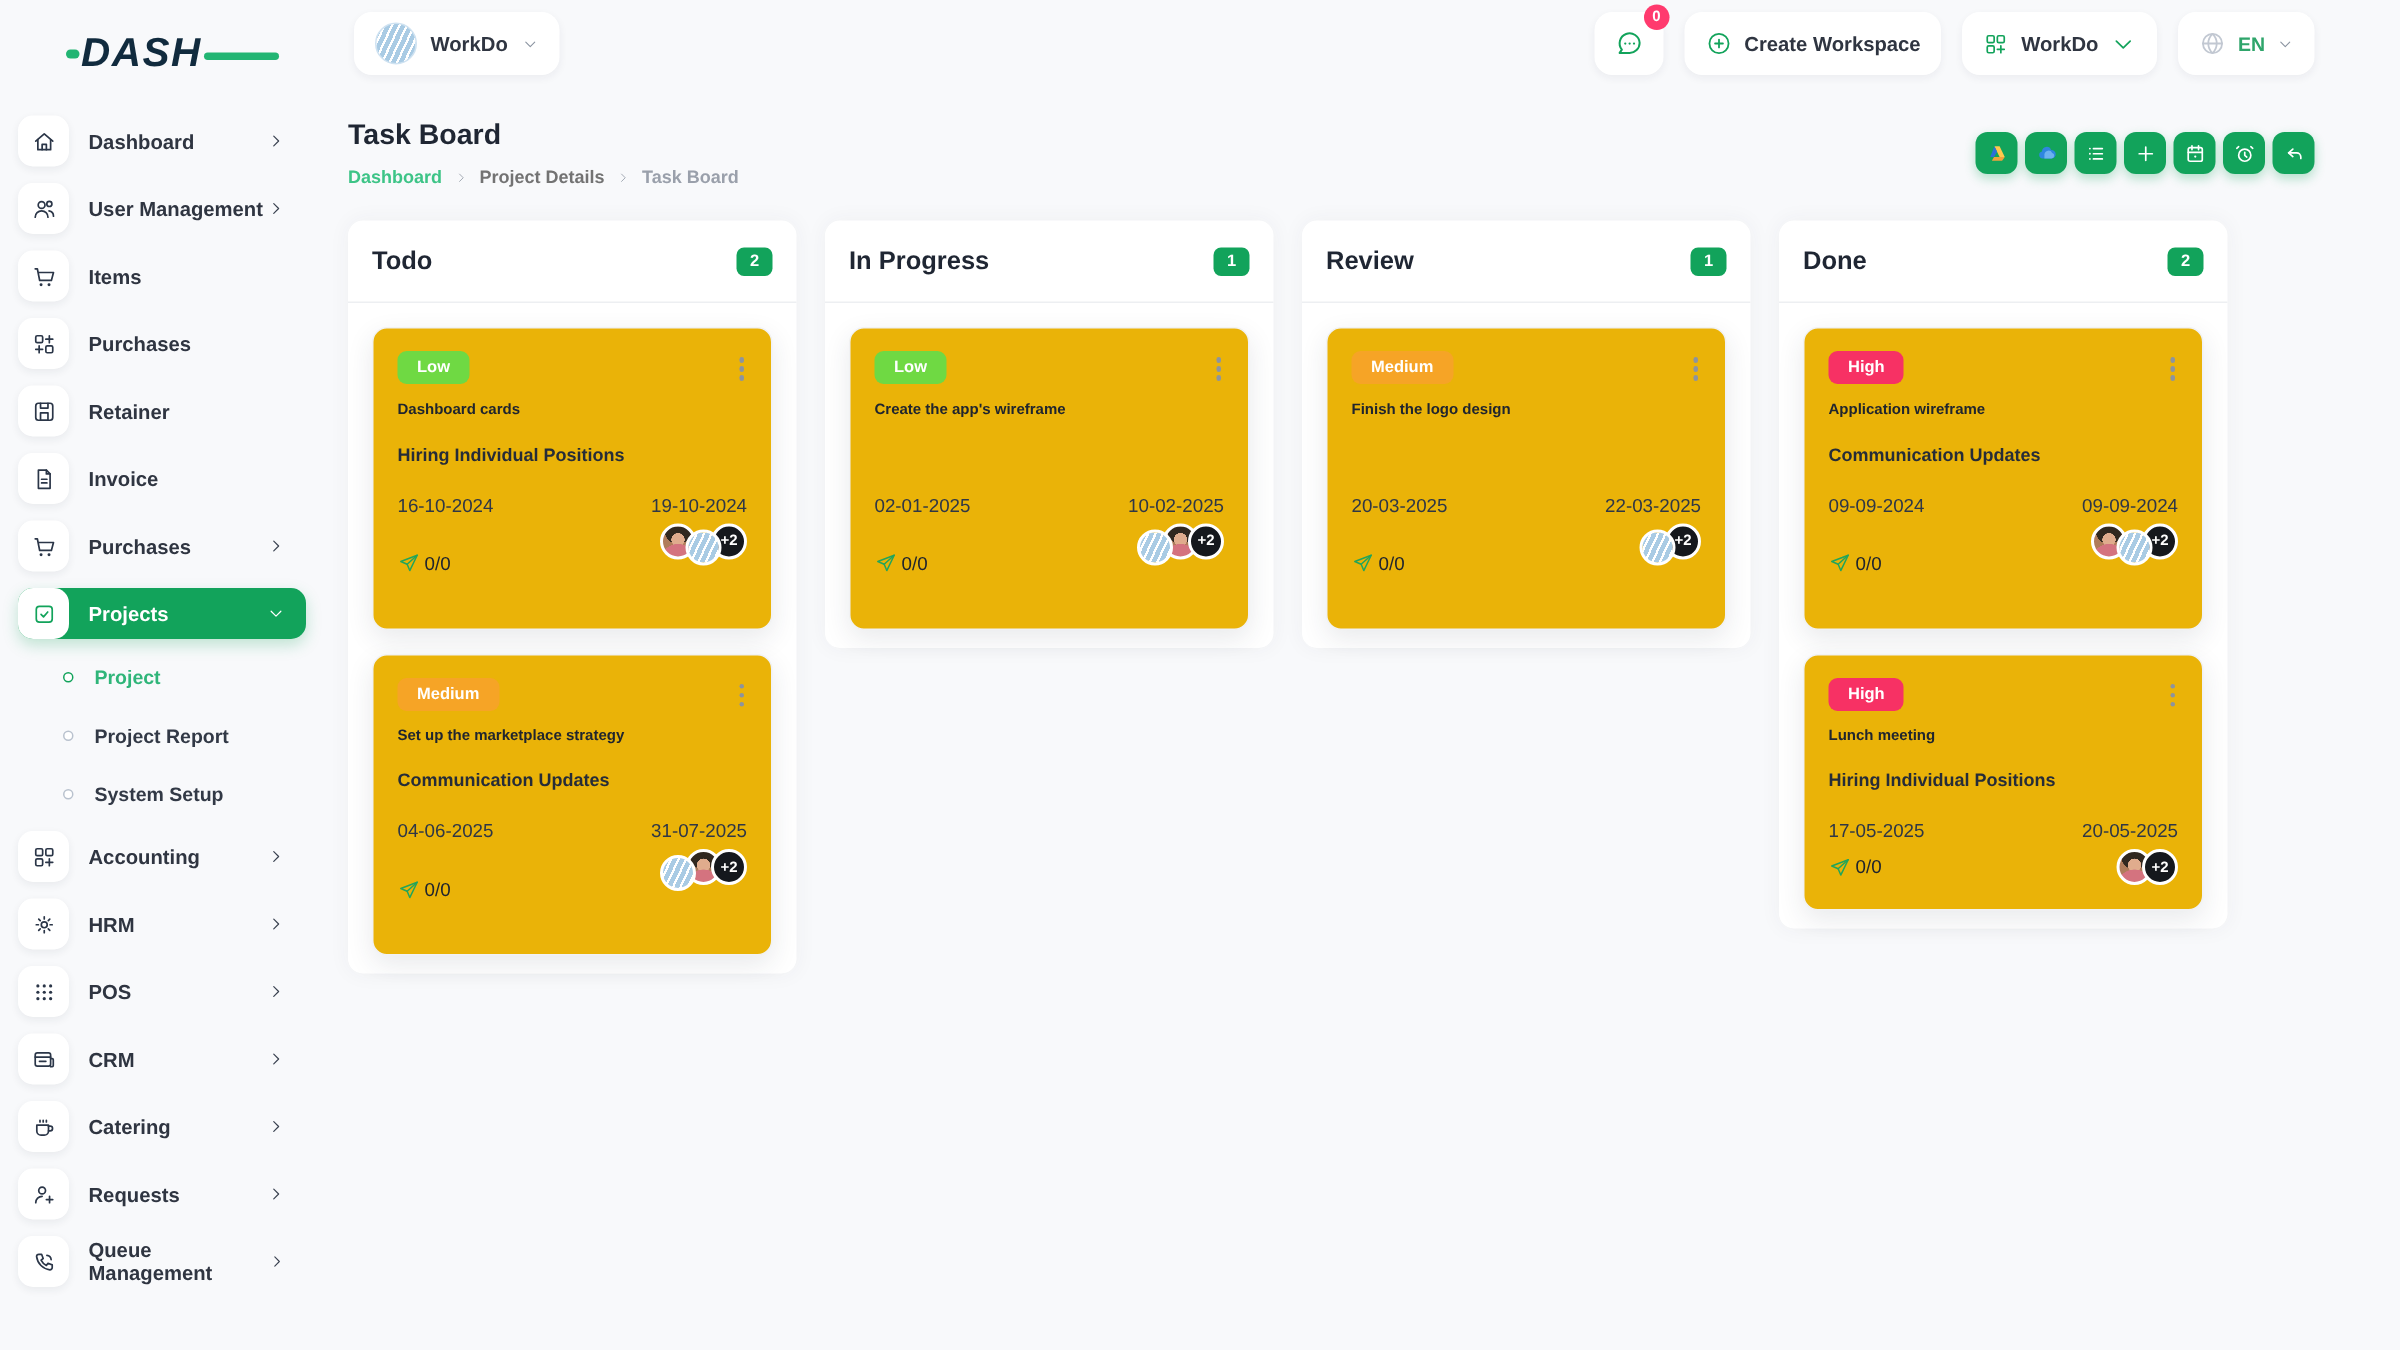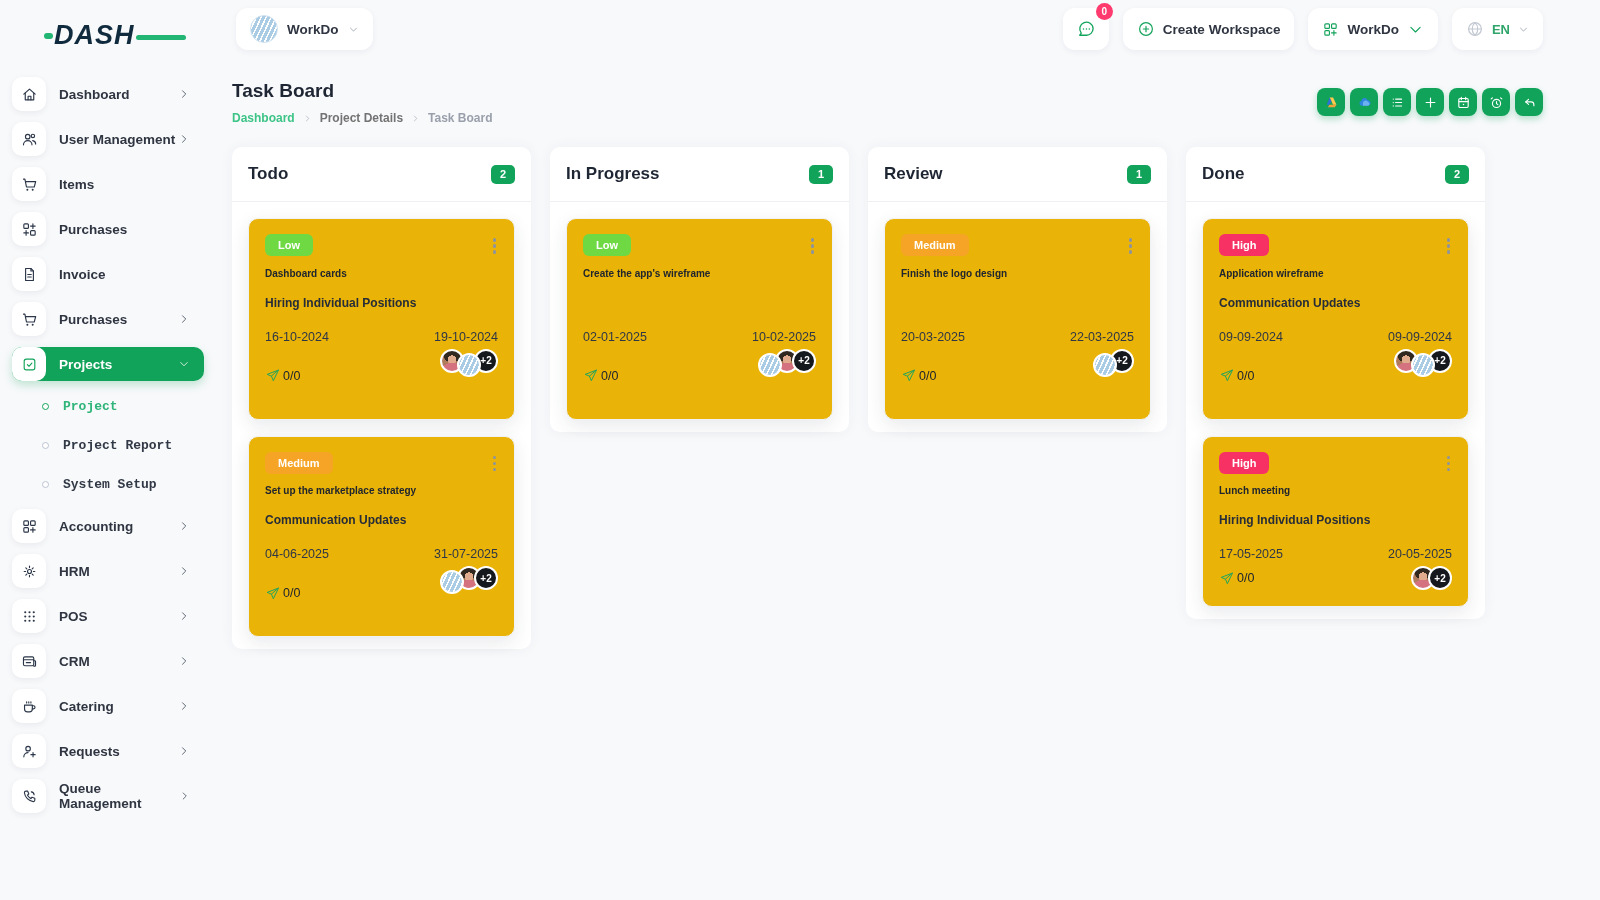--- a/index.html
+++ b/index.html
@@ -25,21 +25,21 @@
       color:#2b3648; flex:0 0 auto; }
   .menu-item .icon-box .ic { width:17px; height:17px; }
   .menu-item .mi-label { font-size:13.5px; font-weight:700; color:#2f3541; margin-left:13px; flex:1 1 auto; }
   .menu-item .mi-chev { width:12px; height:12px; color:#3a4250; }
   .menu-item.active { background:#12a35b; box-shadow:0 4px 10px rgba(18,163,91,0.25); }
   .menu-item.active .icon-box { box-shadow:none; color:#12a35b; }
   .menu-item.active .mi-label, .menu-item.active .mi-chev { color:#ffffff; }
   .submenu-item { display:flex; align-items:center; height:28px; margin:0 0 11px 30px; cursor:pointer; }
   .submenu-item .bullet { width:7px; height:7px; border-radius:50%; border:1.5px solid #b9c2ce; background:#fff; }
   .submenu-item.active .bullet { border-color:#12a35b; }
-  .submenu-item .sm-label { font-size:13px; font-weight:600; color:#323946; margin-left:14px;font-family:Liberation Mono, monospace; }
+  .submenu-item .sm-label { font-size:13px; font-weight:600; color:#323946; margin-left:14px; }
   .submenu-item.active .sm-label { color:#2fb579; }
 
   
   .topbar { position:fixed; left:212px; right:0; top:0; height:58px; display:flex;
             align-items:center; padding:0 57px 0 24px; }
   .pill { background:#ffffff; border-radius:12px; box-shadow:0 2px 6px rgba(30,40,60,0.06);
           display:flex; align-items:center; height:42px; padding:0 14px; cursor:pointer; }
   .ws-pill { gap:9px; }
   .ws-avatar { width:28px; height:28px; border-radius:50%;
      background:repeating-linear-gradient(115deg,#ffffff 0 1.5px,#a9cbe4 1.5px 4.5px); border:1px solid #cfe2f1; }
@@ -180,20 +180,32 @@
               <path d="M16.8 4v6.5M13.5 7.2H20M7.2 13.5V20M4 16.8h6.5"></path>
             </svg>
           </span>
         </span>
         <span class="mi-label">Purchases</span>
       </div>
       <div class="menu-item">
         <span class="icon-box">
           <span class="ic ">
             <svg viewBox="0 0 24 24">
+              <rect x="4" y="4" width="16" height="16" rx="2.5"></rect>
+              <path d="M8.5 4v4.5h7V4"></path>
+              <rect x="8.5" y="13" width="7" height="7"></rect>
+            </svg>
+          </span>
+        </span>
+        <span class="mi-label">Retainer</span>
+      </div>
+      <div class="menu-item">
+        <span class="icon-box">
+          <span class="ic ">
+            <svg viewBox="0 0 24 24">
               <path d="M6.5 3.5h7.5l3.5 3.5v13.5h-11z"></path>
               <path d="M14 3.5V7h3.5"></path>
               <path d="M9.5 12h5M9.5 15.5h5"></path>
             </svg>
           </span>
         </span>
         <span class="mi-label">Invoice</span>
       </div>
       <div class="menu-item">
         <span class="icon-box">

